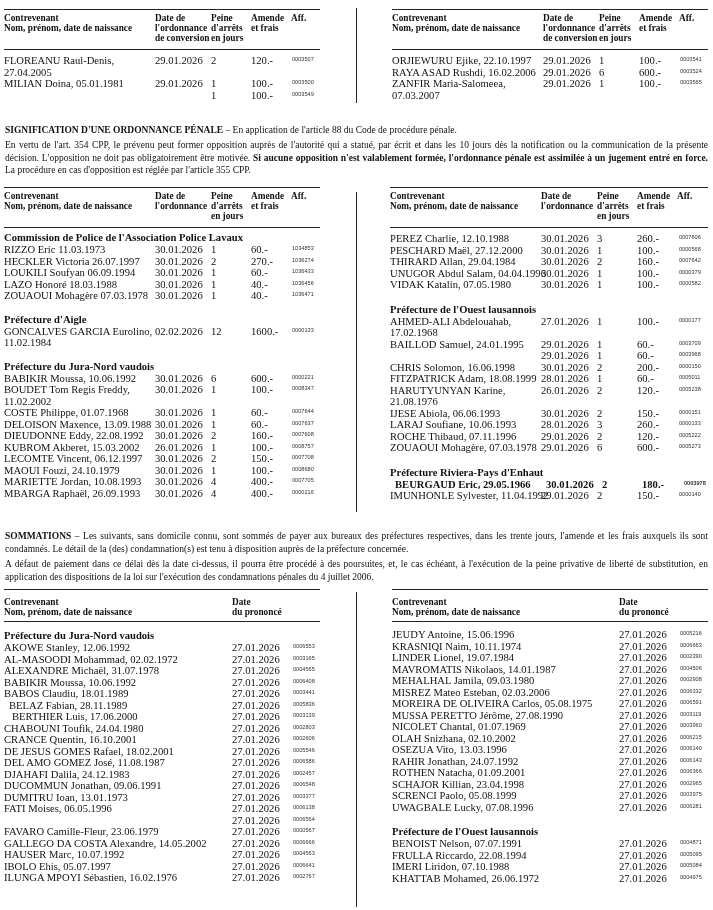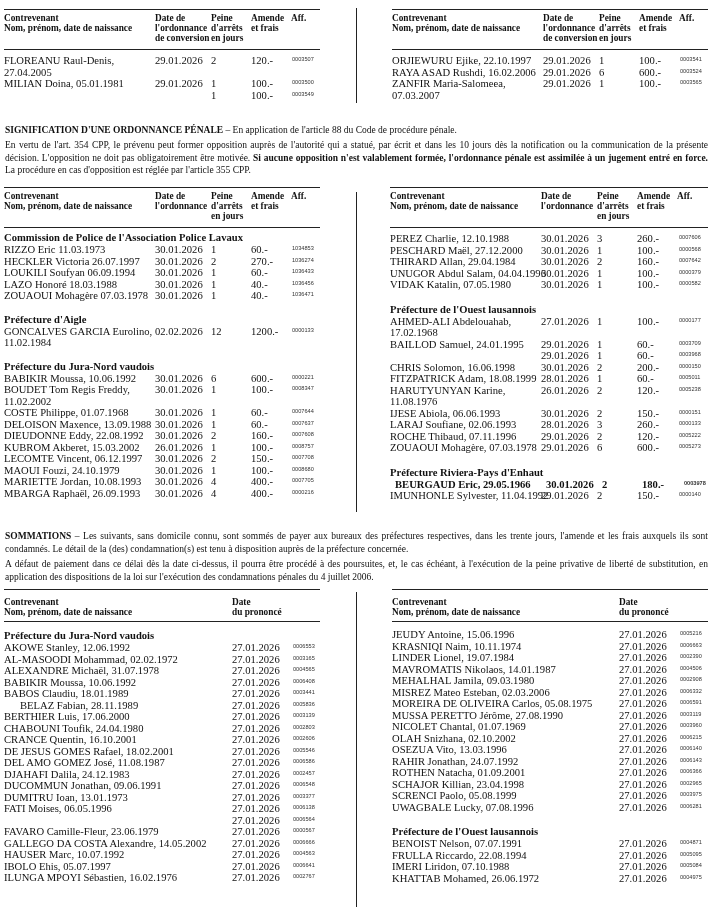--- a/index.html
+++ b/index.html
@@ -157,21 +157,21 @@
         <span class="c" style="left: 151px;">30.01.2026</span>
         <span class="c" style="left: 207px;">1</span>
         <span class="c" style="left: 247px;">40.-</span>
         <span class="aff" style="left: 288px;">1036471</span>
       </div>
       <div class="grp" style="left: 0px; top: 81.5px;">Préfecture d'Aigle</div>
       <div class="row" style="left: 0px; top: 93.5px; width: 100%; height: 11.5px;">
         <span class="c" style="left: 0px;">GONCALVES GARCIA Eurolino,</span>
         <span class="c" style="left: 151px;">02.02.2026</span>
         <span class="c" style="left: 207px;">12</span>
-        <span class="c" style="left: 247px;">1200.-</span>
+        <span class="c" style="left: 247px;">1600.-</span>
         <span class="aff" style="left: 288px;">0000133</span>
         <span class="c" style="left: 0px; top: 11.5px;">11.02.1984</span>
       </div>
       <div class="grp" style="left: 0px; top: 128.5px;">Préfecture du Jura-Nord vaudois</div>
       <div class="row" style="left: 0px; top: 140.5px; width: 100%; height: 11.5px;">
         <span class="c" style="left: 0px;">BABIKIR Moussa, 10.06.1992</span>
         <span class="c" style="left: 151px;">30.01.2026</span>
         <span class="c" style="left: 207px;">6</span>
         <span class="c" style="left: 247px;">600.-</span>
         <span class="aff" style="left: 288px;">0000221</span>
@@ -328,31 +328,31 @@
         <span class="c" style="left: 207px;">1</span>
         <span class="c" style="left: 247px;">60.-</span>
         <span class="aff" style="left: 289px;">0005011</span>
       </div>
       <div class="row" style="left: 0px; top: 151.5px; width: 100%; height: 11.5px;">
         <span class="c" style="left: 0px;">HARUTYUNYAN Karine,</span>
         <span class="c" style="left: 151px;">26.01.2026</span>
         <span class="c" style="left: 207px;">2</span>
         <span class="c" style="left: 247px;">120.-</span>
         <span class="aff" style="left: 289px;">0005238</span>
-        <span class="c" style="left: 0px; top: 11.5px;">11.08.1976</span>
+        <span class="c" style="left: 0px; top: 11.5px;">21.08.1976</span>
       </div>
       <div class="row" style="left: 0px; top: 174.5px; width: 100%; height: 11.5px;">
         <span class="c" style="left: 0px;">IJESE Abiola, 06.06.1993</span>
         <span class="c" style="left: 151px;">30.01.2026</span>
         <span class="c" style="left: 207px;">2</span>
         <span class="c" style="left: 247px;">150.-</span>
         <span class="aff" style="left: 289px;">0000151</span>
       </div>
       <div class="row" style="left: 0px; top: 186px; width: 100%; height: 11.5px;">
-        <span class="c" style="left: 0px;">LARAJ Soufiane, 02.06.1993</span>
+        <span class="c" style="left: 0px;">LARAJ Soufiane, 10.06.1993</span>
         <span class="c" style="left: 151px;">28.01.2026</span>
         <span class="c" style="left: 207px;">3</span>
         <span class="c" style="left: 247px;">260.-</span>
         <span class="aff" style="left: 289px;">0000133</span>
       </div>
       <div class="row" style="left: 0px; top: 197.5px; width: 100%; height: 11.5px;">
         <span class="c" style="left: 0px;">ROCHE Thibaud, 07.11.1996</span>
         <span class="c" style="left: 151px;">29.01.2026</span>
         <span class="c" style="left: 207px;">2</span>
         <span class="c" style="left: 247px;">120.-</span>
@@ -418,26 +418,26 @@
         <span class="c" style="left: 0px;">BABIKIR Moussa, 10.06.1992</span>
         <span class="c" style="left: 228px;">27.01.2026</span>
         <span class="aff" style="left: 289px;">0006408</span>
       </div>
       <div class="row" style="left: 0px; top: 58px; width: 100%; height: 11.5px;">
         <span class="c" style="left: 0px;">BABOS Claudiu, 18.01.1989</span>
         <span class="c" style="left: 228px;">27.01.2026</span>
         <span class="aff" style="left: 289px;">0003441</span>
       </div>
       <div class="row" style="left: 0px; top: 69.5px; width: 100%; height: 11.5px;">
-        <span class="c" style="left: 16px;">BELAZ Fabian, 28.11.1989</span>
+        <span class="c" style="left: 5px;">BELAZ Fabian, 28.11.1989</span>
         <span class="c" style="left: 228px;">27.01.2026</span>
         <span class="aff" style="left: 289px;">0005836</span>
       </div>
       <div class="row" style="left: 0px; top: 81px; width: 100%; height: 11.5px;">
-        <span class="c" style="left: 0px; text-align: right;">BERTHIER Luis, 17.06.2000</span>
+        <span class="c" style="left: 8px; text-align: right;">BERTHIER Luis, 17.06.2000</span>
         <span class="c" style="left: 228px;">27.01.2026</span>
         <span class="aff" style="left: 289px;">0003139</span>
       </div>
       <div class="row" style="left: 0px; top: 92.5px; width: 100%; height: 11.5px;">
         <span class="c" style="left: 0px;">CHABOUNI Toufik, 24.04.1980</span>
         <span class="c" style="left: 228px;">27.01.2026</span>
         <span class="aff" style="left: 289px;">0002803</span>
       </div>
       <div class="row" style="left: 0px; top: 104px; width: 100%; height: 11.5px;">
         <span class="c" style="left: 0px;">CRANCE Quentin, 16.10.2001</span>

